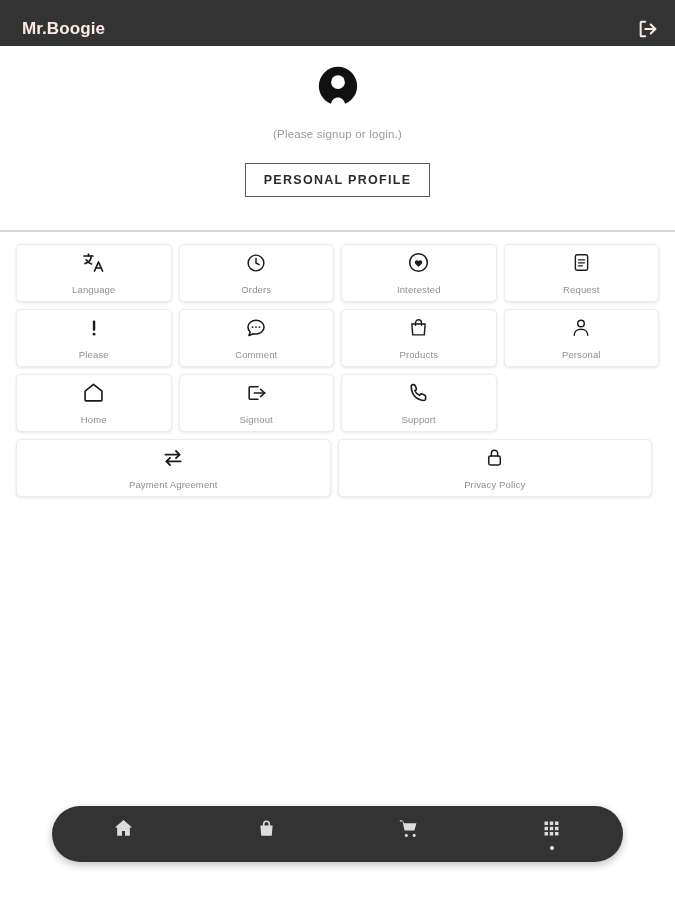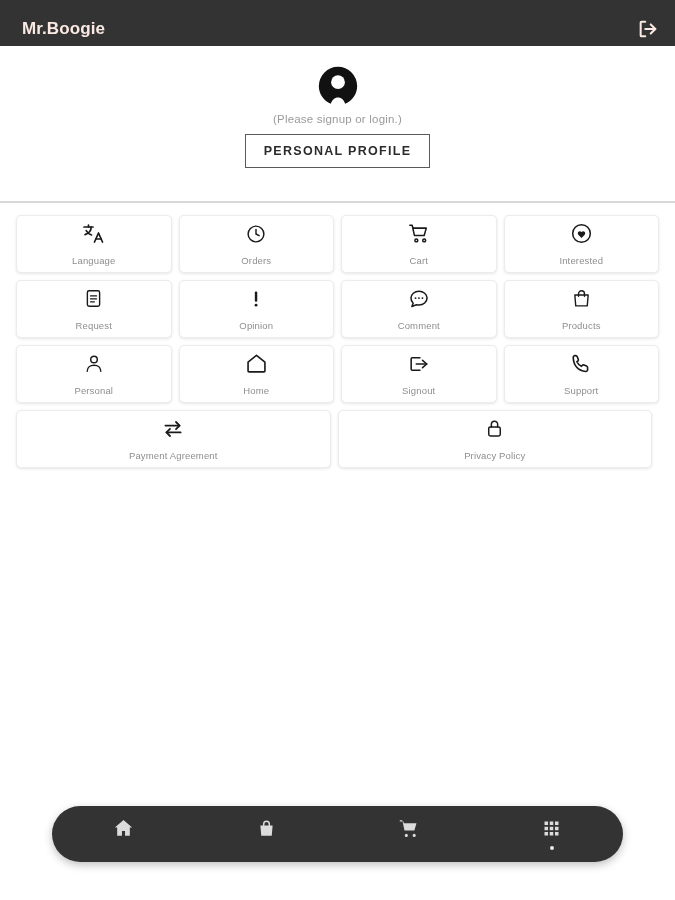--- a/index.html
+++ b/index.html
@@ -45,28 +45,28 @@
     align-items: center;
   }
   .avatar {
     width: 48px;
     height: 48px;
     display: flex;
     align-items: center;
     justify-content: center;
   }
   .profile-hint {
-    margin-top: 3px;
+    margin-top: 18px;
     font-size: 11.5px;
     color: #9a9a9a;
     letter-spacing: 0.2px;
     text-align: center;
   }
   .profile-btn {
-    margin-top: 9px;
+    margin-top: 23px;
     border: 1px solid #5a5a5a;
     background: #ffffff;
     color: #2b2b2b;
     font-size: 12.5px;
     font-weight: bold;
     letter-spacing: 1.3px;
     padding: 9px 18px;
     cursor: pointer;
     font-family: "Liberation Sans", sans-serif;
   }
@@ -189,30 +189,20 @@
       <span class="tile-icon">
         <svg width="22" height="22" viewBox="0 0 24 24" fill="none" stroke="#1a1a1a" stroke-width="1.6" stroke-linecap="round" stroke-linejoin="round">
           <circle cx="12" cy="12" r="8.6"></circle>
           <polyline points="12 7.2 12 12 15.4 13.8"></polyline>
         </svg>
       </span>
       <span class="tile-label">Orders</span>
     </div>
     <div class="tile w1">
       <span class="tile-icon">
-        <svg width="24" height="23" viewBox="0 0 24 24" fill="none" stroke="#1a1a1a" stroke-width="1.6" stroke-linecap="round" stroke-linejoin="round">
-        <path d="M2.4 3.4h2.5l2.3 10.6h10.2l2.2-7.6H6.2"></path>
-          <circle cx="9.2" cy="19.2" r="1.5"></circle>
-          <circle cx="17.4" cy="19.2" r="1.5"></circle>
-        </svg>
-      </span>
-      <span class="tile-label">Cart</span>
-    </div>
-    <div class="tile w1">
-      <span class="tile-icon">
         <svg width="23" height="23" viewBox="0 0 24 24">
           <circle cx="12" cy="12" r="9.2" fill="none" stroke="#1a1a1a" stroke-width="1.6"></circle>
         <path fill="#1a1a1a" d="M12 16.6l-3.1-3c-1-1-1-2.5-.1-3.4.9-.9 2.3-.8 3.2.2 .9-1 2.3-1.1 3.2-.2.9.9.9 2.4-.1 3.4z"></path>
         </svg>
       </span>
       <span class="tile-label">Interested</span>
     </div>
     <div class="tile w1">
       <span class="tile-icon">
         <svg width="21" height="23" viewBox="0 0 24 24" fill="none" stroke="#1a1a1a" stroke-width="1.6" stroke-linecap="round" stroke-linejoin="round">
@@ -224,21 +214,21 @@
       </span>
       <span class="tile-label">Request</span>
     </div>
     <div class="tile w1">
       <span class="tile-icon">
         <svg width="20" height="24" viewBox="0 0 24 24">
           <rect x="10.6" y="3" width="2.9" height="12.4" rx="1.2" fill="#1a1a1a"></rect>
           <circle cx="12.05" cy="19.4" r="1.7" fill="#1a1a1a"></circle>
         </svg>
       </span>
-      <span class="tile-label">Opinion</span>
+      <span class="tile-label">Please</span>
     </div>
     <div class="tile w1">
       <span class="tile-icon">
         <svg width="24" height="23" viewBox="0 0 24 24" fill="none" stroke="#1a1a1a" stroke-width="1.6" stroke-linejoin="round">
         <path d="M20.4 11.6c0 4-3.8 7.2-8.4 7.2-.9 0-1.8-.1-2.6-.3L4.6 20.4l1.3-3.5C4.4 15.5 3.6 13.7 3.6 11.6c0-4 3.8-7.2 8.4-7.2s8.4 3.2 8.4 7.2z"></path>
         <circle cx="8.4" cy="11.6" r="1" fill="#1a1a1a" stroke="none"></circle>
           <circle cx="12" cy="11.6" r="1" fill="#1a1a1a" stroke="none"></circle>
           <circle cx="15.6" cy="11.6" r="1" fill="#1a1a1a" stroke="none"></circle>
         </svg>
       </span>

